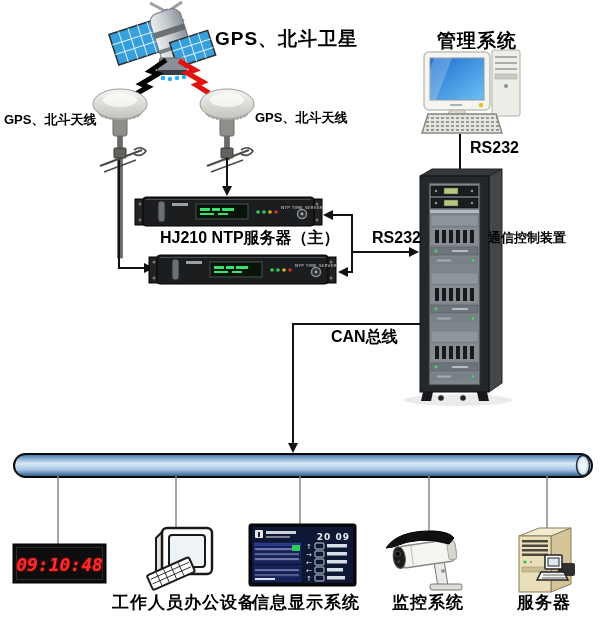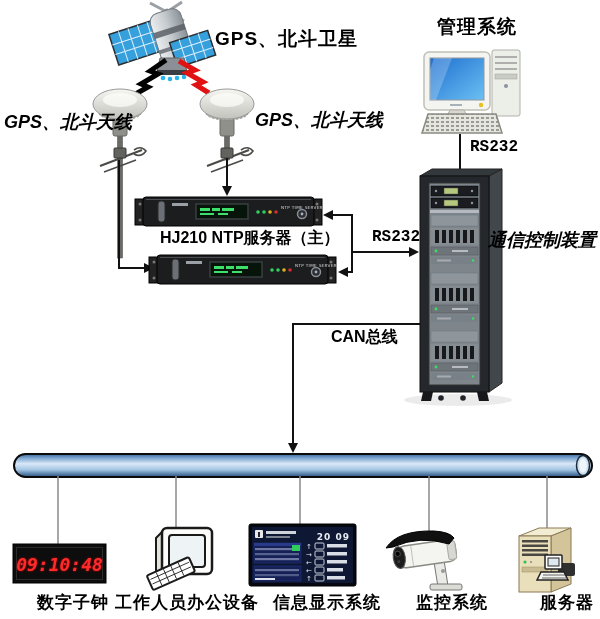--- a/index.html
+++ b/index.html
@@ -1,24 +1,24 @@
 <!DOCTYPE html>
 <html><head>
 <meta charset="utf-8">
 <style>
   html,body{margin:0;padding:0;background:#fff;}
   .stage{position:relative;width:600px;height:619px;background:#ffffff;overflow:hidden;
          font-family:"Liberation Sans","DejaVu Sans",sans-serif;}
   .stage svg{position:absolute;left:0;top:0;}
   .lbl{position:absolute;font-weight:bold;color:#000;line-height:1.1;white-space:nowrap;}
-  .lbl.center{text-align:right;}
-  .serif{font-family:Liberation Mono, monospace;}
+  .lbl.center{text-align:center;}
+  .serif{font-family:Liberation Sans, sans-serif;}
   .fs19{font-size:19px;letter-spacing:1px;}
   .fs16{font-size:16px;}
-  .fs15{font-size:18px;font-style:italic;}
+  .fs15{font-size:13px;}
   .fs17{font-size:17px;letter-spacing:1px;}
 </style>
 </head>
 <body>
 
 <div class="stage">
 
 <svg width="600" height="619" viewBox="0 0 600 619">
   <defs>
     <linearGradient id="gradMetal" x1="0" y1="0" x2="1" y2="0">
@@ -356,27 +356,26 @@
     <g>
       <rect x="545" y="555" width="17" height="14" rx="1" fill="#ffffff" stroke="#222" stroke-width="1.5"></rect>
       <rect x="548" y="558" width="11" height="8" fill="#dfe8ee" stroke="#222"></rect>
       <polygon points="541,572 564,572 568,580 537,580" fill="#f4f4f0" stroke="#222" stroke-width="1.5"></polygon>
       <path d="M543,575 h22 M542,578 h24" stroke="#222" stroke-width="0.7"></path>
     </g>
   </g>
 </svg>
 
 <div class="lbl fs19" style="left:215px;top:29px;">GPS、北斗卫星</div>
-<div class="lbl fs19" style="left:437px;top:17px;">管理系统</div>
+<div class="lbl fs19" style="left:437px;top:31px;">管理系统</div>
 <div class="lbl fs15" style="left:4px;top:113px;">GPS、北斗天线</div>
 <div class="lbl fs15" style="left:255px;top:111px;">GPS、北斗天线</div>
 <div class="lbl serif fs16" style="left:470px;top:139px;">RS232</div>
 <div class="lbl fs16 center" style="left:160px;top:229px;width:175px;">HJ210 NTP服务器（主）</div>
 <div class="lbl serif fs16" style="left:372px;top:229px;">RS232</div>
 <div class="lbl fs15" style="left:488px;top:231px;">通信控制装置</div>
 <div class="lbl fs16" style="left:331px;top:328px;text-align:center;">CAN总线</div>
-<div class="lbl fs17 center" style="left:9px;top:594px;width:100px;">数字子钟</div>
 <div class="lbl fs17 center" style="left:231px;top:594px;width:150px;">信息显示系统</div>
 <div class="lbl fs17 center" style="left:109px;top:594px;width:150px;">工作人员办公设备</div>
 <div class="lbl fs17 center" style="left:368px;top:594px;width:120px;">监控系统</div>
 <div class="lbl fs17 center" style="left:494px;top:594px;width:100px;">服务器</div>
 
 </div>
 
 </body></html>

